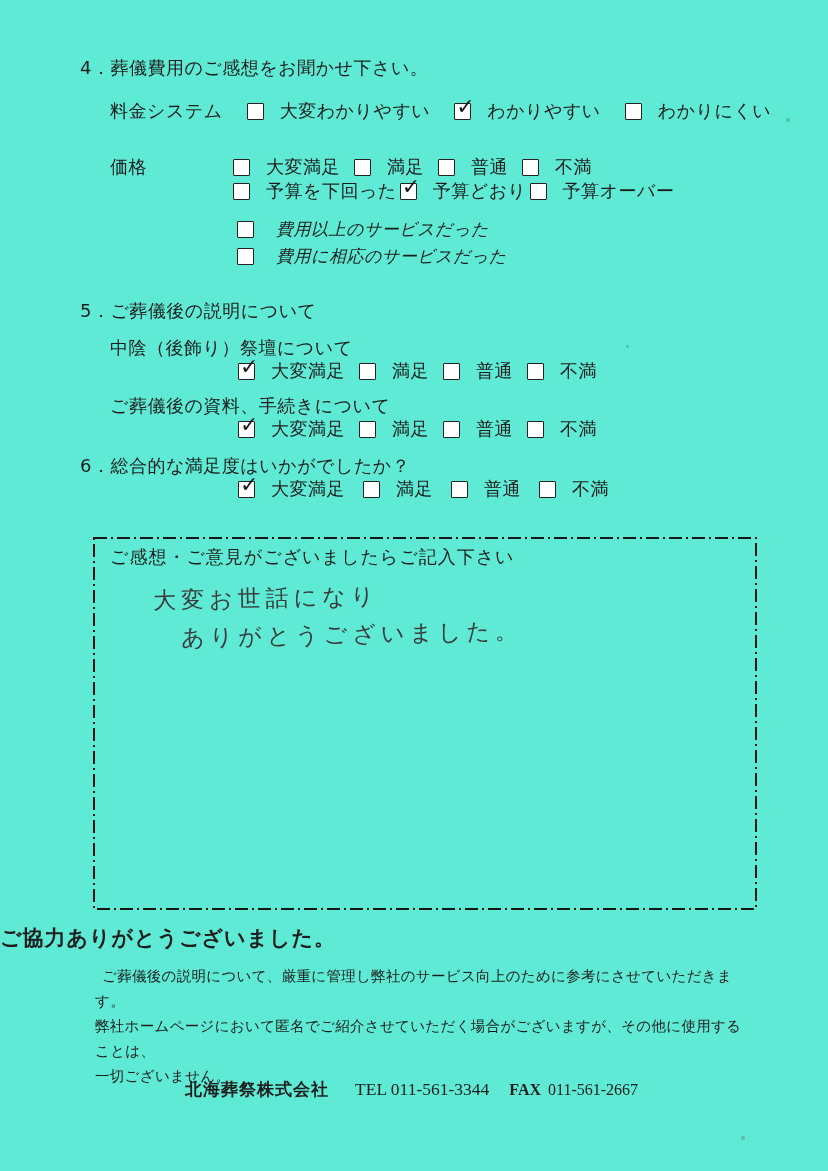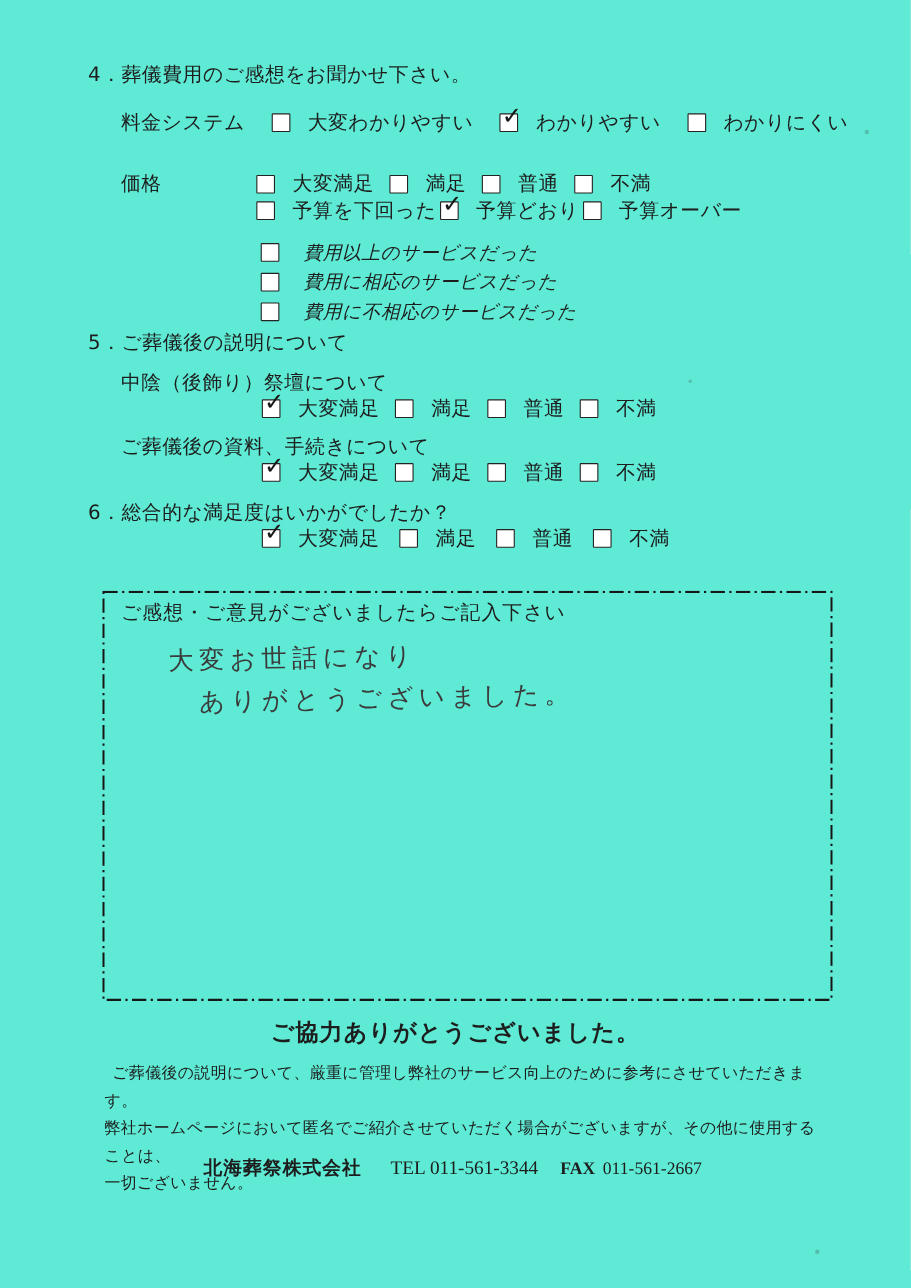--- a/index.html
+++ b/index.html
@@ -29,21 +29,21 @@
   .cb.checked .tick{display:block;}
   .svclist .row{margin-bottom:4px;font-style:italic;}
   .cbox-border{position:absolute;left:0;top:0;}
   .cbox-title{position:absolute;left:17px;top:8px;font-size:18px;letter-spacing:1px;white-space:nowrap;}
   .hand{
     position:absolute;
     font-size:23px;letter-spacing:5px;color:#3b3b3b;
     transform:rotate(-1.2deg);white-space:nowrap;
   }
   .closing{
-    width:828px;text-align:center;
+    width:828px;text-align:left;
     font-size:21px;font-weight:bold;letter-spacing:1px;
   }
   .privacy{font-size:14.5px;line-height:25px;letter-spacing:0.3px;}
   .privacy .pline:first-child{text-indent:7px;}
   .footer{display:flex;align-items:baseline;white-space:nowrap;}
   .company{font-size:17px;font-weight:600;letter-spacing:1px;}
   .tel{font-family:"Liberation Serif","DejaVu Serif",serif;font-size:17.5px;margin-left:26px;}
   .fax{font-family:"Liberation Serif","DejaVu Serif",serif;font-size:16px;margin-left:20px;}
   .fax .fl{font-weight:bold;margin-right:7px;}
   .speck{position:absolute;background:rgba(60,60,60,0.25);border-radius:50%;}
@@ -118,24 +118,20 @@
 
   <div class="abs svclist" style="left:237px;top:218px;">
     <div class="row">
       <span class="cb"></span>
       <span class="ol" style="margin-left:22px;font-size:17px;">費用以上のサービスだった</span>
     </div>
     <div class="row">
       <span class="cb"></span>
       <span class="ol" style="margin-left:22px;font-size:17px;">費用に相応のサービスだった</span>
     </div>
-    <div class="row">
-      <span class="cb"></span>
-      <span class="ol" style="margin-left:22px;font-size:17px;">費用に不相応のサービスだった</span>
-    </div>
   </div>
 
   <div class="abs qtitle" style="left:80px;top:299px;">5．ご葬儀後の説明について</div>
 
   <div class="abs sublabel" style="left:110px;top:336px;">中陰（後飾り）祭壇について</div>
   <div class="abs row" style="left:238px;top:359px;">
     <span class="opts" style="gap:14px;">
       <span class="opt">
         <span class="cb checked">
             <span class="tick"></span>
@@ -215,21 +211,21 @@
   </div>
 
   <div class="abs closing" style="left:0;top:924px;">ご協力ありがとうございました。</div>
 
   <div class="abs privacy" style="left:95px;top:964px;width:660px;">
     <div class="pline">ご葬儀後の説明について、厳重に管理し弊社のサービス向上のために参考にさせていただきます。</div>
     <div class="pline">弊社ホームページにおいて匿名でご紹介させていただく場合がございますが、その他に使用することは、</div>
     <div class="pline">一切ございません。</div>
   </div>
 
-  <div class="abs footer" style="left:185px;top:1050px;">
+  <div class="abs footer" style="left:185px;top:1078px;">
     <span class="company">北海葬祭株式会社</span>
     <span class="tel"><span>TEL</span> <span>011-561-3344</span></span>
     <span class="fax"><span class="fl">FAX</span><span>011-561-2667</span></span>
   </div>
 
   <div class="speck" style="left:786px;top:118px;width:4px;height:4px;"></div>
   <div class="speck" style="left:626px;top:345px;width:3px;height:3px;"></div>
   <div class="speck" style="left:741px;top:1136px;width:4px;height:4px;"></div>
 
 </div>

